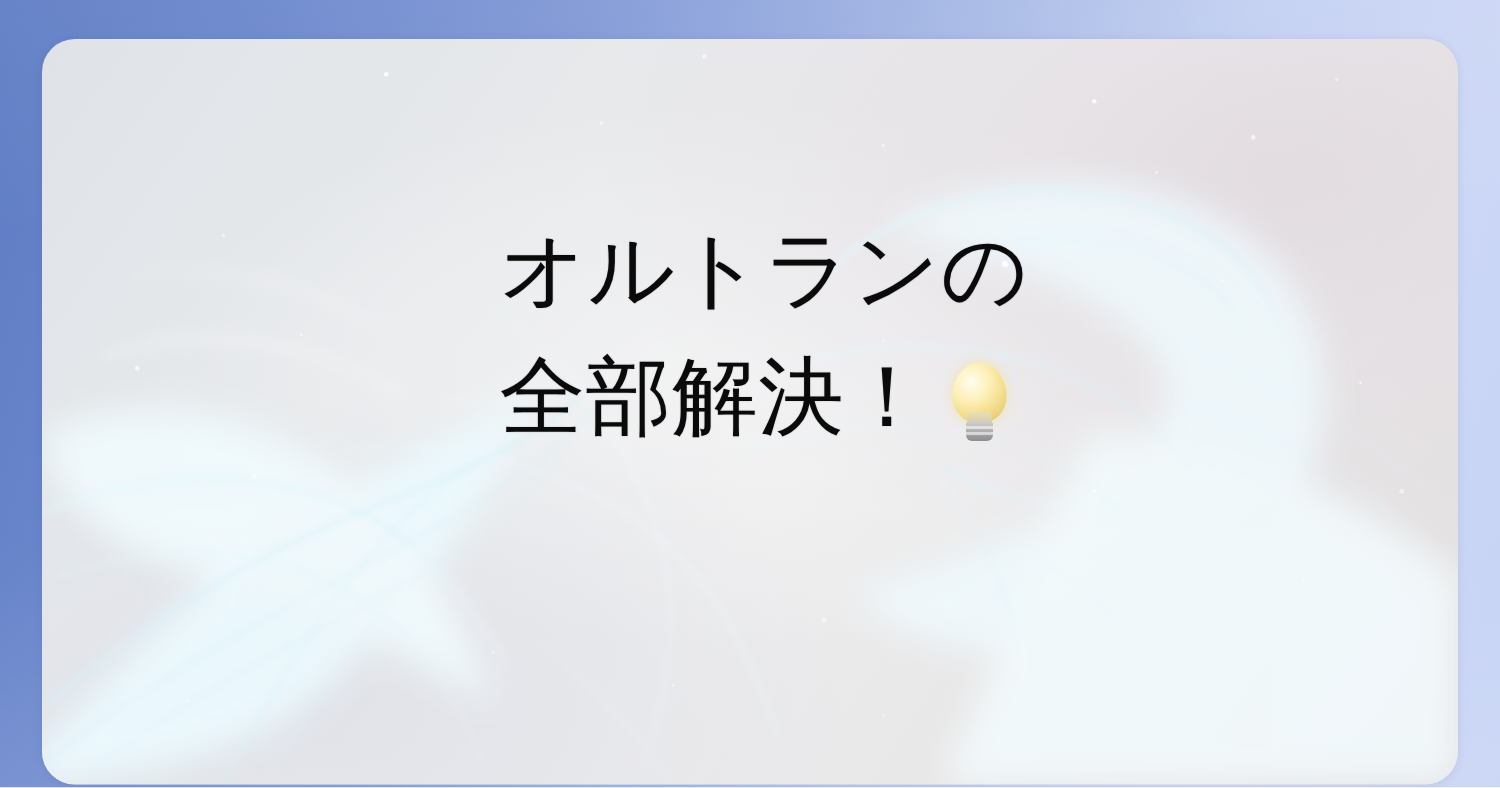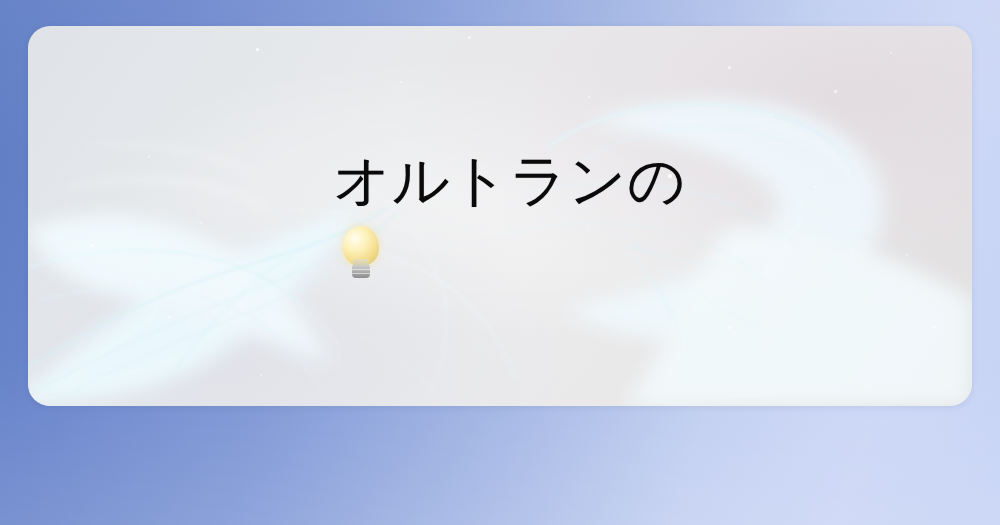--- a/index.html
+++ b/index.html
@@ -41,21 +41,21 @@
       rgba(255,255,255,0.00) 68%,
       rgba(255,255,255,0.10) 100%);
   }
 
   
   .card {
     position: absolute;
     left: 28px;
     top: 26px;
     width: 944px;
-    height: 380px;
+    height: 497px;
     border-radius: 22px;
     overflow: hidden;
     background:
       linear-gradient(125deg,
         #dfe3e8 0%,
         #e4e7ea 18%,
         #e9eaec 38%,
         #ececed 55%,
         #e9e8e9 72%,
         #e5e3e4 88%,
@@ -262,20 +262,21 @@
       <div class="sp" style="left:840px;top:360px;width:2px;height:2px;opacity:.5;"></div>
       <div class="sp" style="left:878px;top:228px;width:2px;height:2px;opacity:.5;"></div>
       <div class="sp" style="left:905px;top:300px;width:2.5px;height:2.5px;opacity:.55;"></div>
       <div class="sp" style="left:560px;top:450px;width:2px;height:2px;opacity:.45;"></div>
       <div class="sp" style="left:96px;top:440px;width:2px;height:2px;opacity:.45;"></div>
     </div>
 
     <div class="headline">
       <span class="line line-1">オルトランの</span>
       <span class="line line-3">
+        <span>全部解決！</span>
         <span class="bulb">
           <span class="glass"></span>
           <span class="neck"></span>
           <span class="base"></span>
         </span>
       </span>
     </div>
 
   </div>
 </div>

